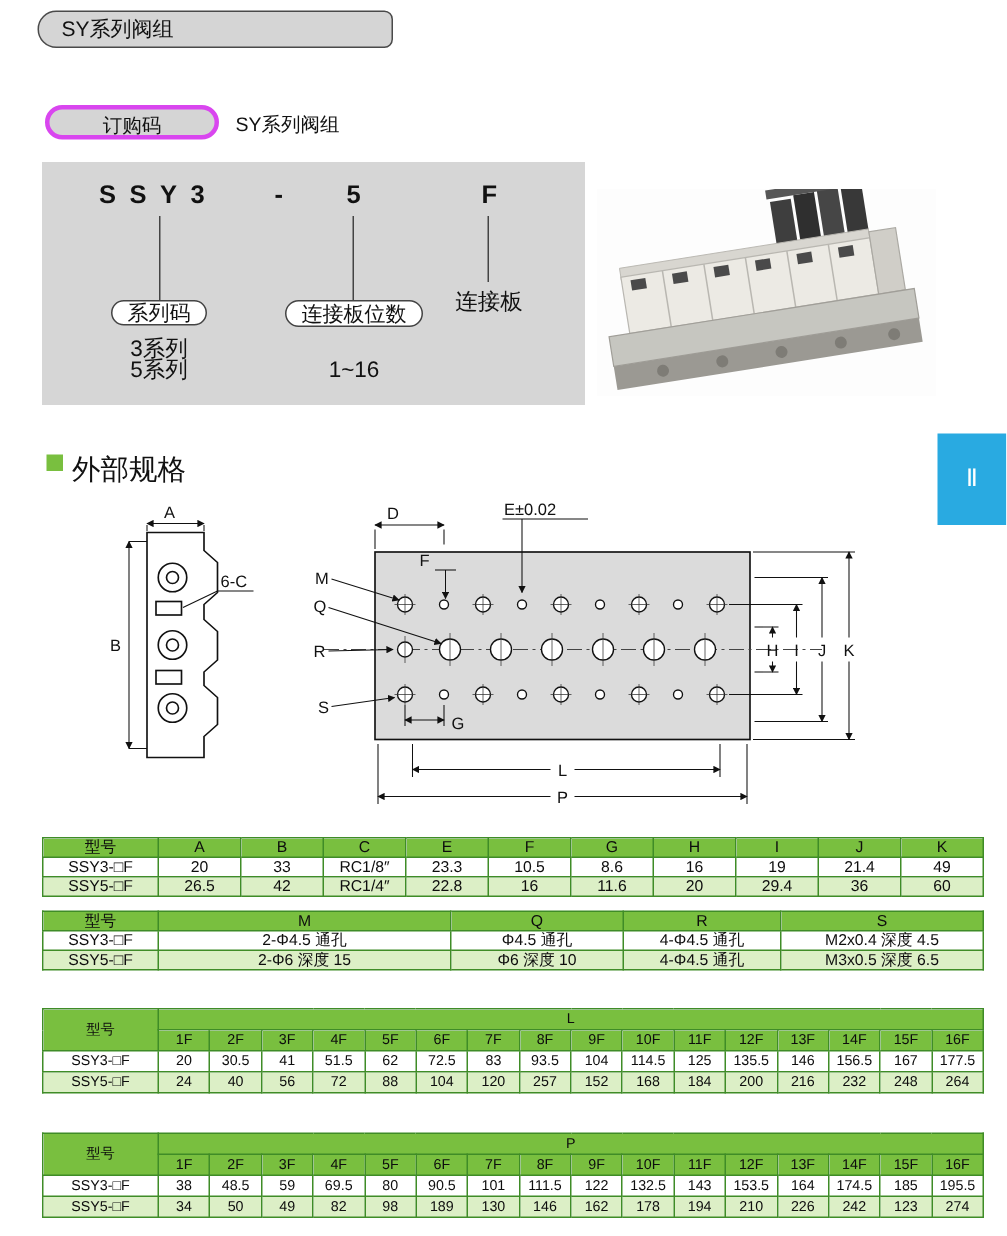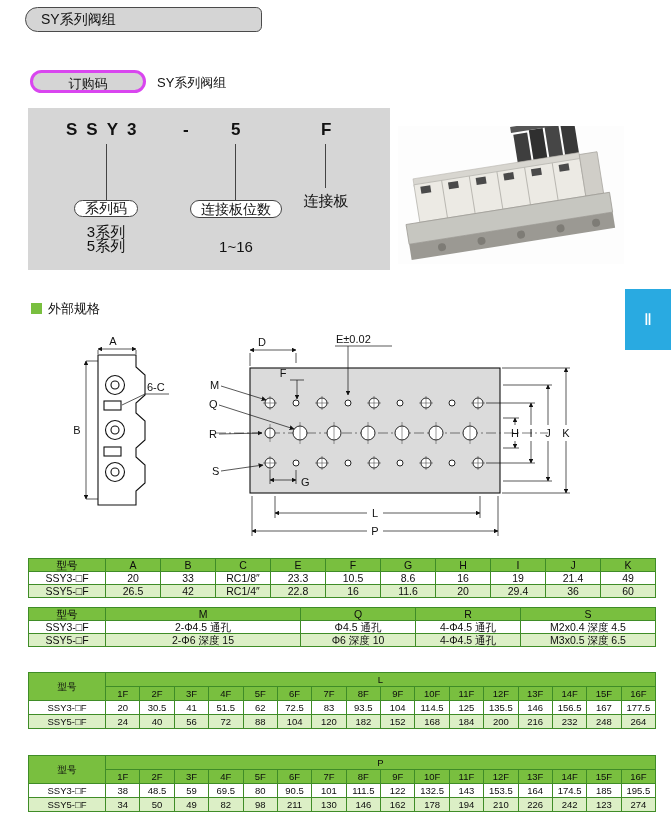--- a/index.html
+++ b/index.html
@@ -24,21 +24,21 @@
     font-size:14px; text-align:center; }
   .small-txt { position:absolute; font-size:15px; text-align:center; }
 
   .product-svg { position:absolute; left:398px; top:126px; width:226px; height:138px; }
 
   .side-tab { position:absolute; left:625px; top:289px; width:46px; height:61px;
     background:#29aae1; color:#fff; text-align:center; line-height:61px; font-size:16px;
     font-family:"Liberation Serif", serif; }
 
   .spec-bullet { position:absolute; left:31px; top:303px; width:11px; height:11px; background:#79bf3f; }
-  .spec-title { position:absolute; left:48px; top:300px; font-size:13px; }
+  .spec-title { position:absolute; left:48px; top:300px; font-size:19px; }
 
   .drawing-svg { position:absolute; left:0; top:333px; width:671px; height:222px; }
 
   table.spec { position:absolute; border-collapse:collapse; table-layout:fixed; background:#fff; }
   table.spec th, table.spec td { border:1px solid #3f8c27; text-align:center; vertical-align:middle;
     padding:0; white-space:nowrap; overflow:hidden; color:#0d0d0d; }
   table.spec th { background:#79bf3f; font-weight:normal;margin-left:16px; }
   table.spec tbody tr:nth-child(2) td { background:#dcefc6; }
   .t1 { left:28px; top:558px; width:628px; font-size:10.5px; }
   .t2 { left:28px; top:607px; width:628px; font-size:10.5px; }
@@ -418,21 +418,21 @@
         </tr>
         <tr>
           <td>SSY5-□F</td>
           <td>24</td>
           <td>40</td>
           <td>56</td>
           <td>72</td>
           <td>88</td>
           <td>104</td>
           <td>120</td>
-          <td>182</td>
+          <td>257</td>
           <td>152</td>
           <td>168</td>
           <td>184</td>
           <td>200</td>
           <td>216</td>
           <td>232</td>
           <td>248</td>
           <td>264</td>
         </tr>
       </tbody>
@@ -486,21 +486,21 @@
           <td>185</td>
           <td>195.5</td>
         </tr>
         <tr>
           <td>SSY5-□F</td>
           <td>34</td>
           <td>50</td>
           <td>49</td>
           <td>82</td>
           <td>98</td>
-          <td>211</td>
+          <td>189</td>
           <td>130</td>
           <td>146</td>
           <td>162</td>
           <td>178</td>
           <td>194</td>
           <td>210</td>
           <td>226</td>
           <td>242</td>
           <td>123</td>
           <td>274</td>

